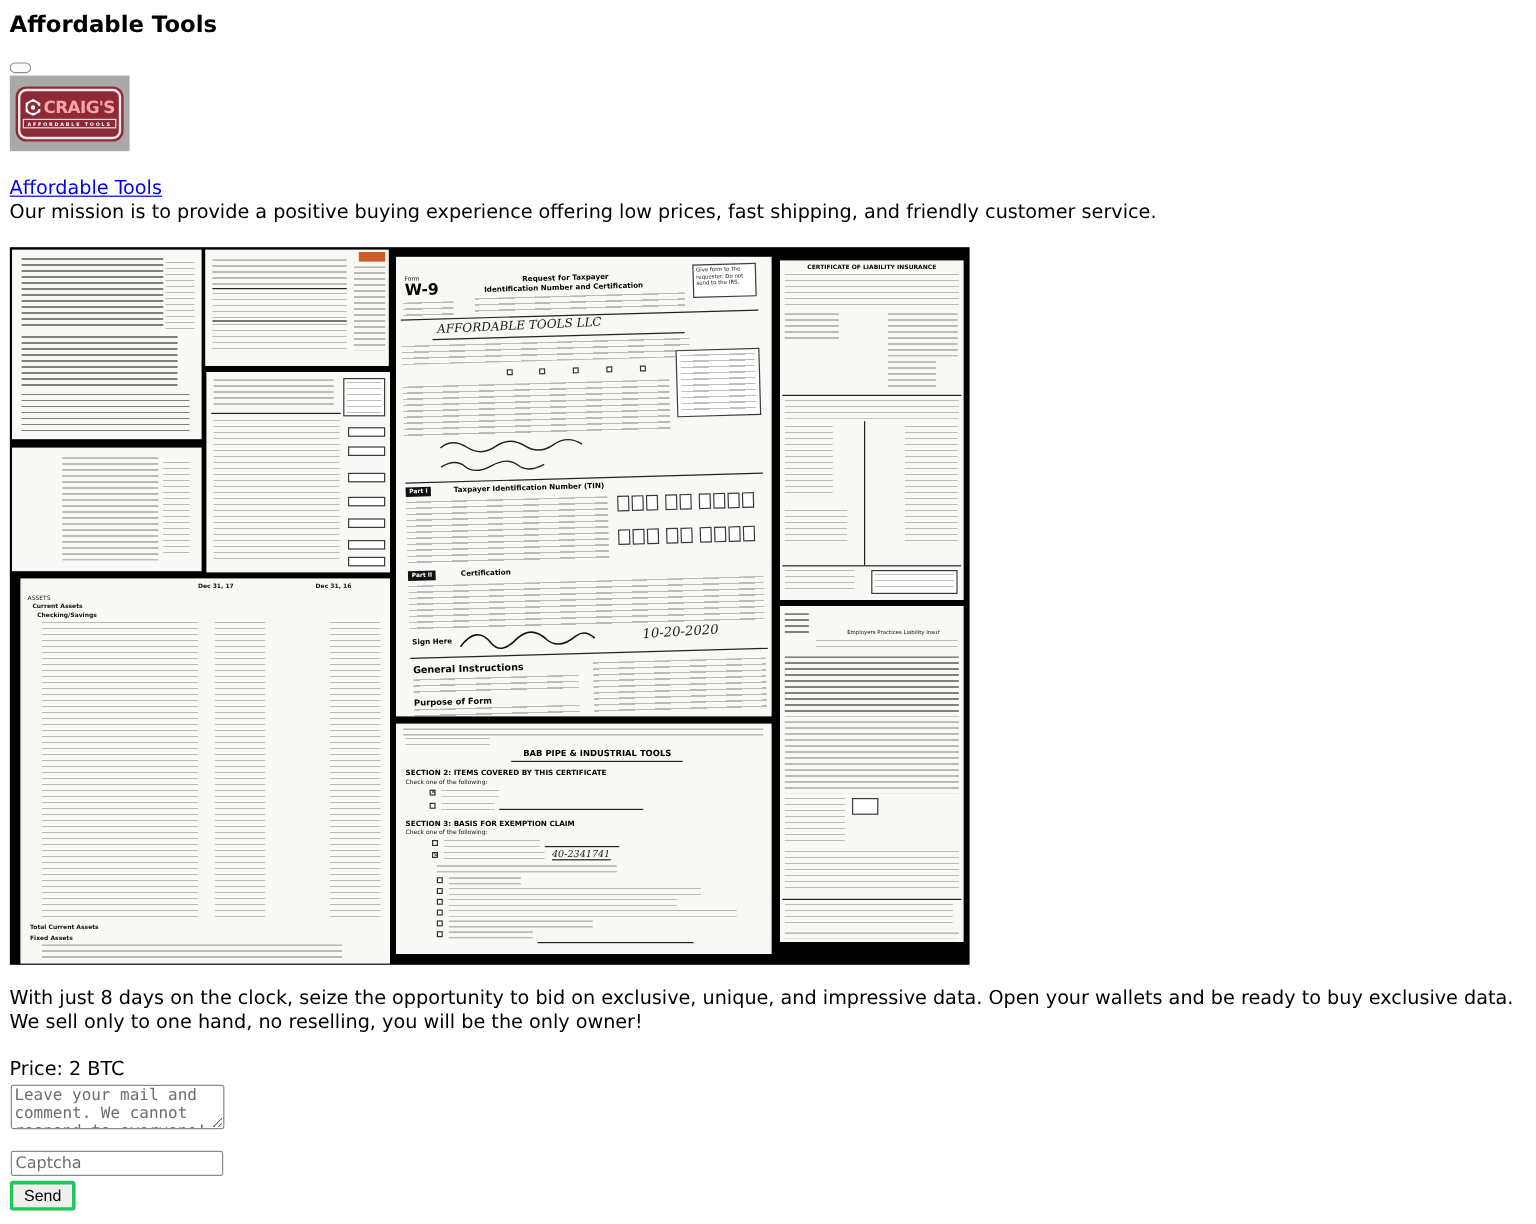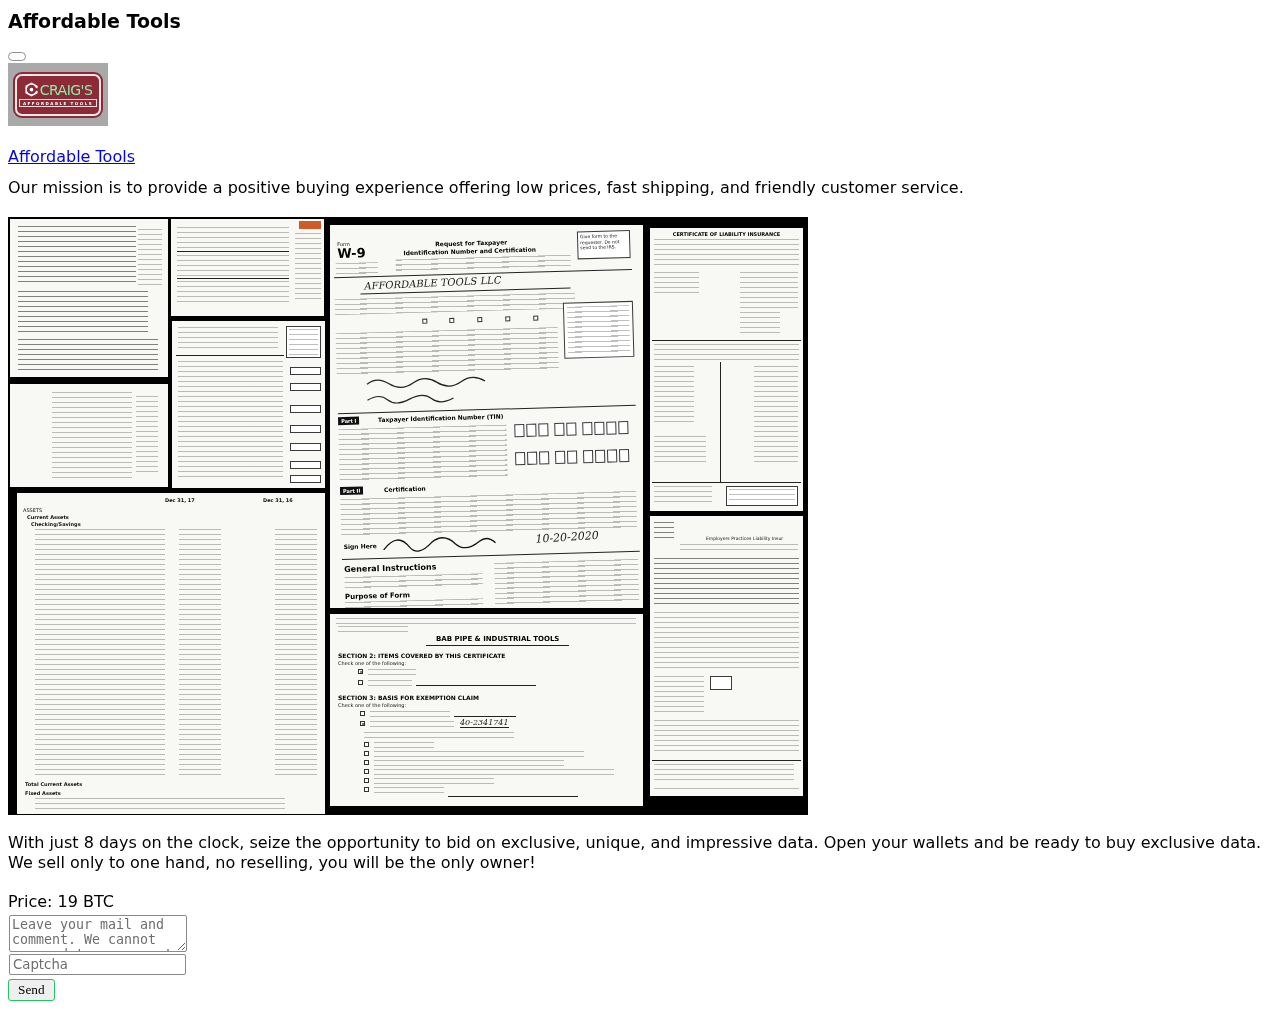--- a/index.html
+++ b/index.html
@@ -17,27 +17,27 @@
     border:1px solid #8f8f8f; border-radius:5px; background:#fcfcfc;
     margin:0 0 2px 0; cursor:default;
   }
   
   .logo { width:100px; height:63px; background:#a9a9a9; display:flex; align-items:center; justify-content:center; }
   .logo-badge {
     width:86px; height:42px; background:#8e2936; border:2px solid #f2e9e9; border-radius:7px;
     box-shadow:0 0 0 2px #8e2936; display:flex; flex-direction:column; align-items:center; justify-content:center;
   }
   .logo-row { display:flex; align-items:center; gap:1px; }
-  .logo-brand { color:#86efac; font-weight:normal; font-size:14px; letter-spacing:-0.5px; line-height:14px;text-align:center; }
+  .logo-brand { color:#fca5a5; font-weight:bold; font-size:14px; letter-spacing:-0.5px; line-height:14px;text-align:center; }
   .logo-tagline {
     color:#fff; font-size:4px; letter-spacing:1.5px; line-height:5px; margin-top:2px;
     border:0.5px solid rgba(255,255,255,.85); padding:0.5px 3px; font-weight:bold;
   }
   .site-link { color:#0000EE; text-decoration:underline; display:inline-block; margin-top:21px; }
-  p.copy { margin:12px 0; line-height:1.25; }
+  p.copy { margin:1px 0; line-height:1.25; }
   p.price { margin:19px 0 4px 0; }
 
   
   .collage { position:relative; width:800px; height:598px; background:#000; margin-top:19px; }
   .doc { position:absolute; background:#f8f8f4; overflow:hidden; }
   .tx { position:absolute; background-image:repeating-linear-gradient(180deg, rgba(30,30,30,.55) 0 1.4px, transparent 1.4px 5px); }
   .txl { position:absolute; background-image:repeating-linear-gradient(180deg, rgba(60,60,60,.33) 0 1.2px, transparent 1.2px 5px); }
   .hl { position:absolute; height:1px; background:#222; }
   .vl { position:absolute; width:1px; background:#222; }
   .bx { position:absolute; border:1px solid #3a3a3a; background:#fff; }
@@ -52,26 +52,26 @@
   
   .comment-box {
     display:block; width:178px; height:37px; resize:both;
     font-family:"DejaVu Sans Mono", monospace; font-size:13.3px; line-height:15px;
     border:1px solid #8a8a8a; border-radius:2px; padding:1px 2px; margin:4px 0 0 1px; overflow:hidden;
   }
   .comment-box::placeholder, .captcha-box::placeholder { color:#6e6e6e; opacity:1; }
   .captcha-box {
     display:block; width:177px; height:21px;
     font-family:"DejaVu Sans", sans-serif; font-size:13.3px;
-    border:1px solid #8a8a8a; border-radius:2px; padding:1px 3px; margin:2px 0 0 1px;
+    border:1px solid #8a8a8a; border-radius:2px; padding:1px 3px; margin:18px 0 0 1px;
   }
   .send-button {
     display:block; margin:4px 0 0 0;
-    font-family:Liberation Serif, serif; font-size:13.3px;
-    background:#efefef; border:1px solid #22c55e; border-radius:3px; padding:2px 9px; color:#000;
+    font-family:Liberation Sans, sans-serif; font-size:13.3px;
+    background:#efefef; border:3px solid #22c55e; border-radius:3px; padding:2px 9px; color:#000;
   }
 </style>
 </head>
 <body>
 
 
 
 <h1 class="page-title">Affordable Tools</h1>
 
 <button class="mini-button"></button>
@@ -281,21 +281,21 @@
     <div class="txl" style="left:4px;top:204px;width:145px;height:34px;"></div>
     <div class="hl" style="left:2px;top:244px;width:149px;"></div>
     <div class="txl" style="left:4px;top:248px;width:140px;height:20px;"></div>
     <div class="txl" style="left:4px;top:272px;width:145px;height:5px;"></div>
   </div>
 
 </div>
 
 <p class="copy" style="margin-top:18px;">With just 8 days on the clock, seize the opportunity to bid on exclusive, unique, and impressive data. Open your wallets and be ready to buy exclusive data. We sell only to one hand, no reselling, you will be the only owner!</p>
 
-<p class="price">Price: 19 BTC</p>
+<p class="price">Price: 2 BTC</p>
 
 <form>
   <textarea class="comment-box" placeholder="Leave your mail and comment. We cannot respond to everyone!" style=""></textarea>
   <input class="captcha-box" type="text" placeholder="Captcha" style="">
   <button class="send-button" type="submit">Send</button>
 </form>
 
 
 
 

